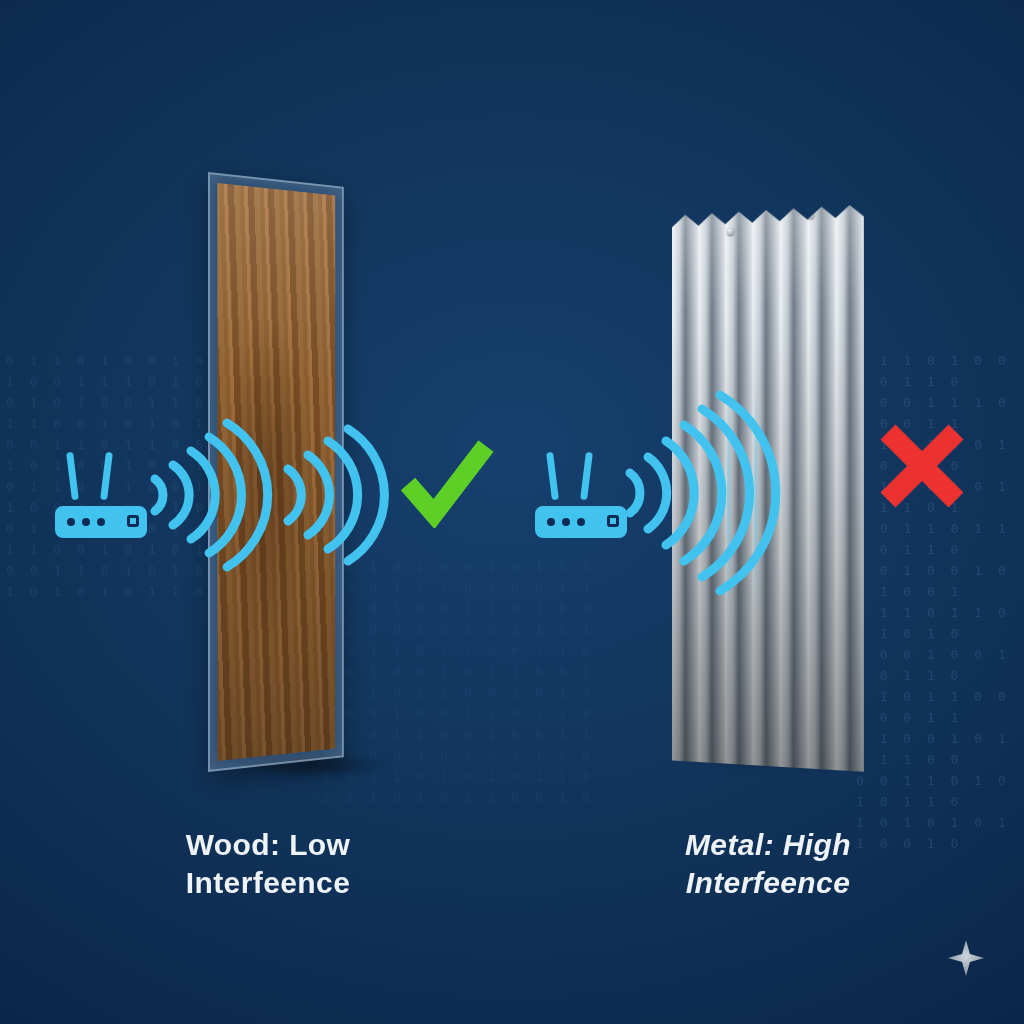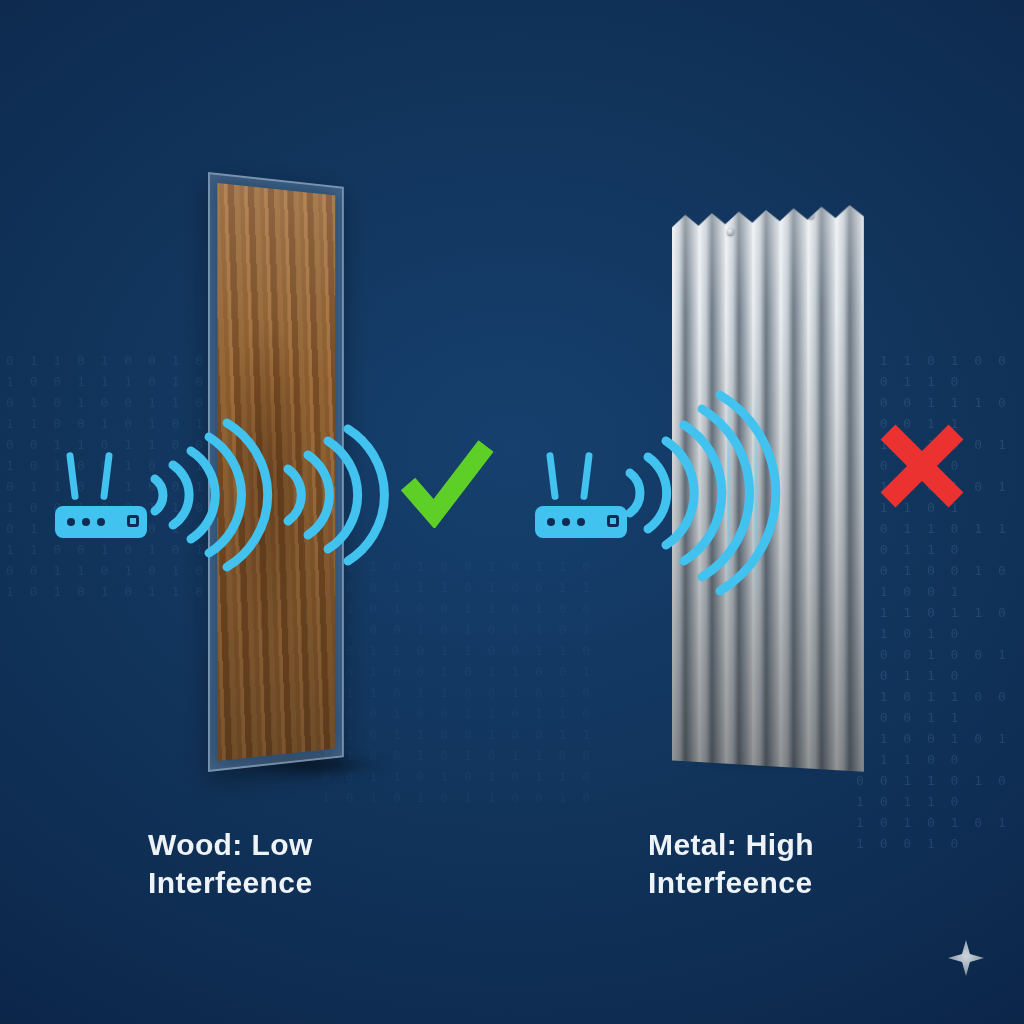--- a/index.html
+++ b/index.html
@@ -99,25 +99,25 @@
   .check-mark path{stroke:#5ecf27;stroke-width:19;fill:none;}
   .x-mark{left:876px;top:420px;}
   .x-mark path{stroke:#ec3131;stroke-width:21;fill:none;}
 
   .blocked{
     position:absolute;left:852px;top:544px;width:148px;z-index:3;
     color:#f23b36;font-size:28px;font-weight:600;text-align:center;letter-spacing:.5px;
   }
 
   .label{
-    position:absolute;top:826px;width:240px;z-index:3;
+    position:absolute;top:826px;width:240px;z-index:3;text-align:center;
     color:#eef3f8;font-size:30px;font-weight:700;line-height:38px;letter-spacing:.4px;
   }
   .label-left{left:148px;}
-  .label-right{left:648px;}
+  .label-right{left:648px;font-style:italic;}
 
   .sparkle{
     position:absolute;left:948px;top:940px;width:36px;height:36px;z-index:3;
     clip-path:polygon(50% 0%, 61% 39%, 100% 50%, 61% 61%, 50% 100%, 39% 61%, 0% 50%, 39% 39%);
     background:radial-gradient(circle at 50% 45%, #cdd6de, #6d7987);
   }
 </style>
 </head>
 <body>
 

